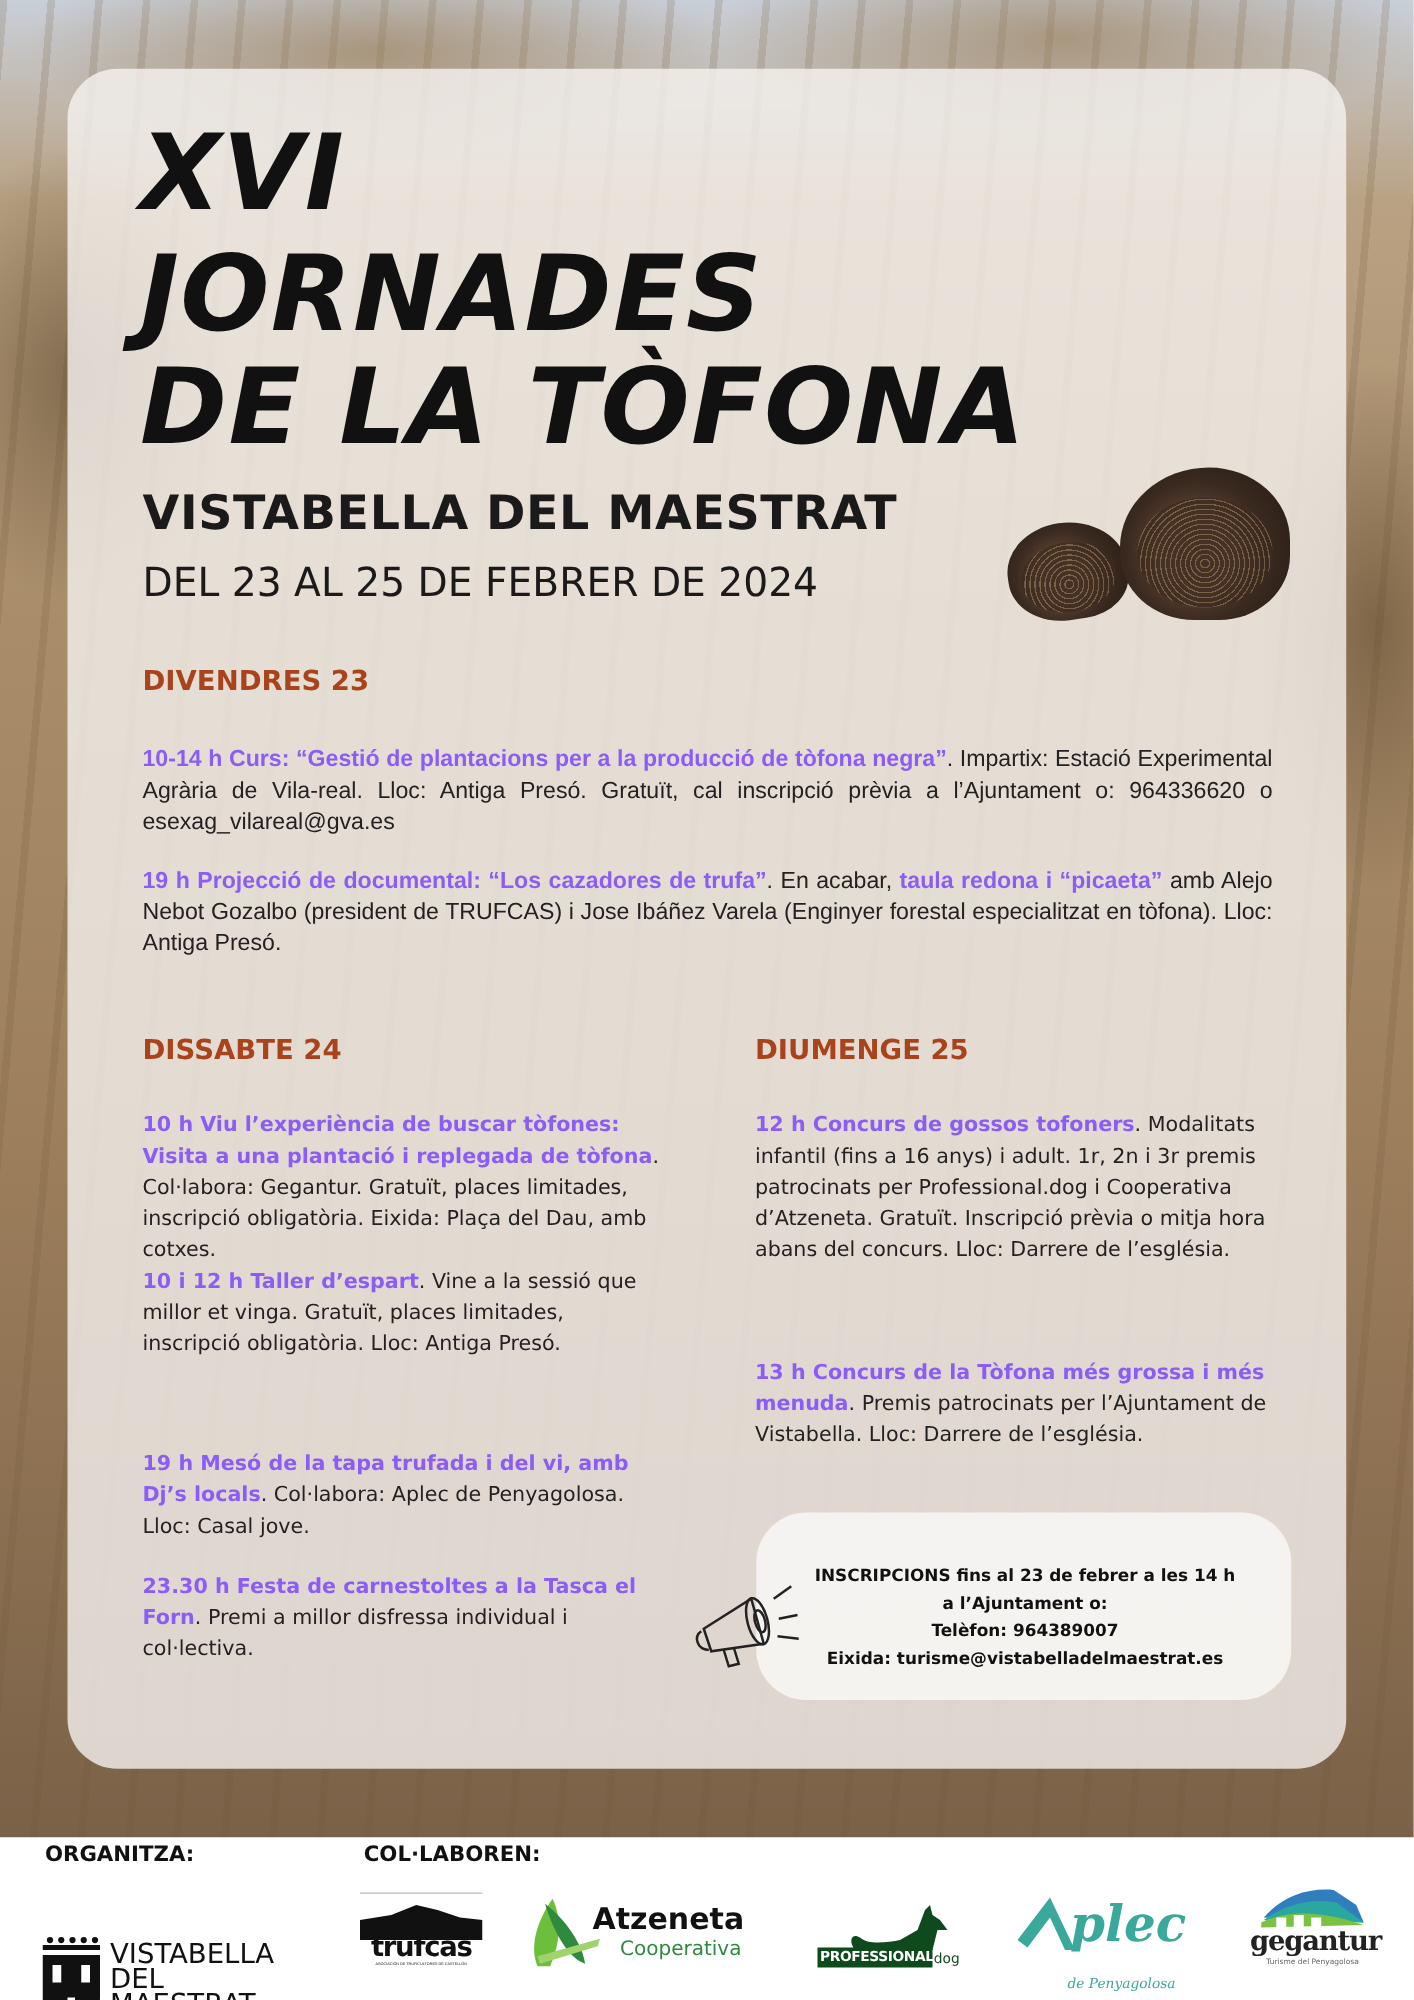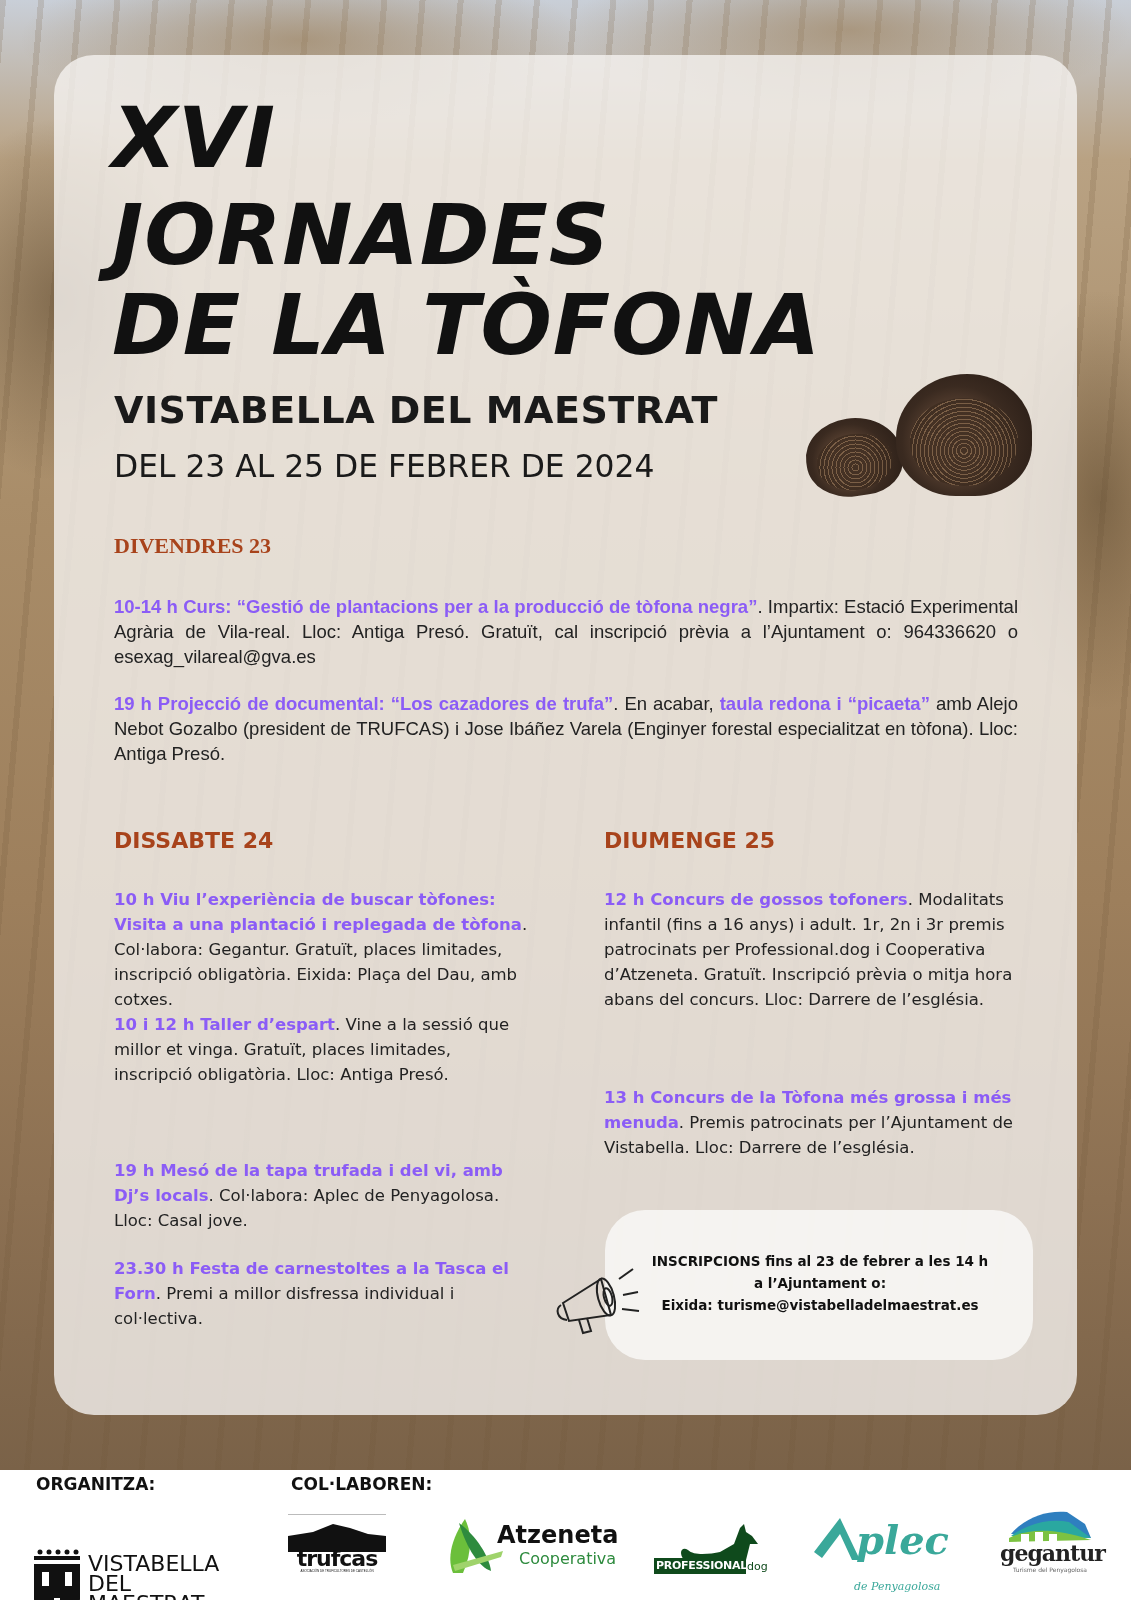--- a/index.html
+++ b/index.html
@@ -63,21 +63,21 @@
 
 <div class="title t1">XVI</div>
 <div class="title t2">JORNADES</div>
 <div class="title t3">DE LA TÒFONA</div>
 <div class="subtitle">VISTABELLA DEL MAESTRAT</div>
 <div class="dates">DEL 23 AL 25 DE FEBRER DE 2024</div>
 
 <div class="truffle truffle-small"></div>
 <div class="truffle truffle-big"></div>
 
-<div class="day-heading" style="left:114px; top:533px;font-family:Liberation Serif, serif;">DIVENDRES 23</div>
+<div class="day-heading" style="left:114px; top:533px;">DIVENDRES 23</div>
 <div class="entry fri" style="top:594px;">
   <b>10-14 h Curs: “Gestió de plantacions per a la producció de tòfona negra”</b><span>. Impartix: Estació Experimental Agrària de Vila-real. Lloc: Antiga Presó. Gratuït, cal inscripció prèvia a l’Ajuntament o: 964336620 o esexag_vilareal@gva.es</span>
 </div>
 <div class="entry fri" style="top:691px;">
   <b>19 h Projecció de documental: “Los cazadores de trufa”</b><span>. En acabar, </span><b>taula redona i “picaeta”</b><span> amb Alejo Nebot Gozalbo (president de TRUFCAS) i Jose Ibáñez Varela (Enginyer forestal especialitzat en tòfona). Lloc: Antiga Presó.</span>
 </div>
 
 <div class="day-heading" style="left:114px; top:828px;">DISSABTE 24</div>
 <div class="entry col" style="left:114px; top:887px;">
   <b>10 h Viu l’experiència de buscar tòfones: Visita a una plantació i replegada de tòfona</b><span>. Col·labora: Gegantur. Gratuït, places limitades, inscripció obligatòria. Eixida: Plaça del Dau, amb cotxes.</span>
@@ -109,20 +109,21 @@
     <path d="M8 40 C2 44 4 54 14 55"></path>
     <path d="M26 55 L30 68 L38 66 L34 53"></path>
     <line x1="66" y1="14" x2="80" y2="4"></line>
     <line x1="70" y1="30" x2="85" y2="27"></line>
     <line x1="69" y1="44" x2="86" y2="46"></line>
   </g>
 </svg>
 <div class="info-text">
   <div>INSCRIPCIONS fins al 23 de febrer a les 14 h</div>
   <div>a l’Ajuntament o:</div>
+  <div>Telèfon: 964389007</div>
   <div>Eixida: turisme@vistabelladelmaestrat.es</div>
 </div>
 
 <div class="footer"></div>
 <div class="footer-label" style="left:36px;">ORGANITZA:</div>
 <div class="footer-label" style="left:291px;">COL·LABOREN:</div>
 
 <div class="logo" style="left:34px; top:1548px; width:220px; height:70px;padding-left:28px;">
   <svg width="46" height="70" viewBox="0 0 46 70" style="position:absolute; left:0; top:0;">
     <g fill="#111">
@@ -150,21 +151,21 @@
 
 <div class="logo" style="left:288px; top:1512px; width:98px; height:62px;">
   <div style="position:absolute; left:0; top:2px; width:98px; height:1px; background:#bbb;"></div>
   <svg width="98" height="30" viewBox="0 0 98 30" style="position:absolute; left:0; top:10px;">
     <path d="M0 30 L0 14 L25 10 L45 2 L62 6 L80 12 L98 14 L98 30 Z" fill="#111"></path>
   </svg>
   <div class="logo-text" style="position:absolute; left:0; top:34px; width:98px; text-align:center; font-size:22px; font-weight:900; color:#111; letter-spacing:-1px;">trufcas</div>
   <div style="position:absolute; left:0; top:57px; width:98px; text-align:center; font-size:3px; color:#111;">ASOCIACIÓN DE TRUFICULTORES DE CASTELLÓN</div>
 </div>
 
-<div class="logo" style="left:445px; top:1515px; width:180px; height:62px;">
+<div class="logo" style="left:422px; top:1515px; width:180px; height:62px;">
   <svg width="60" height="60" viewBox="0 0 60 60" style="position:absolute; left:0; top:0;">
     <path d="M20 4 C6 24 2 44 8 58 L18 58 C26 40 28 20 20 4 Z" fill="#6bbf3b"></path>
     <path d="M14 8 C30 20 44 40 46 56 C34 52 22 34 14 8 Z" fill="#2e8b3e"></path>
     <path d="M8 50 L58 36 L56 42 L10 56 Z" fill="#9fd36b"></path>
   </svg>
   <div class="logo-text" style="position:absolute; left:52px; top:6px; font-size:24px; font-weight:900; color:#111;">Atzeneta</div>
   <div class="logo-text" style="position:absolute; left:74px; top:34px; font-size:16px; color:#2e8b3e;">Cooperativa</div>
 </div>
 
 <div class="logo" style="left:654px; top:1522px; width:112px; height:52px;">

